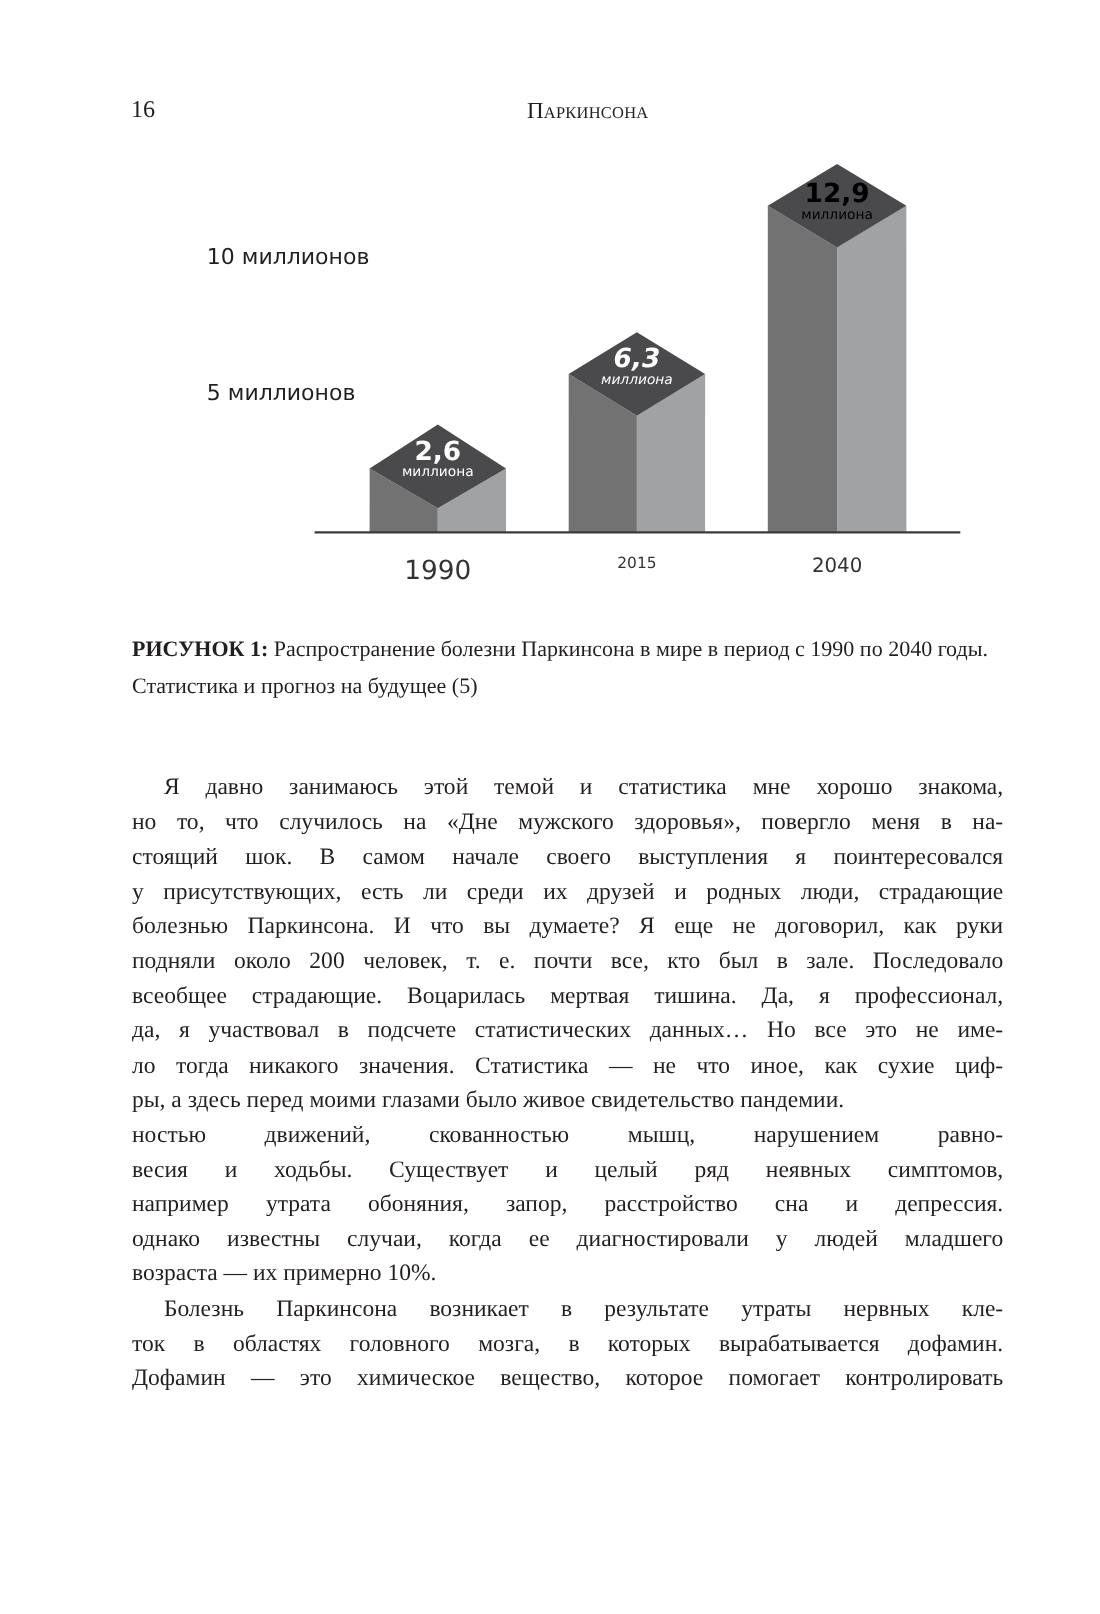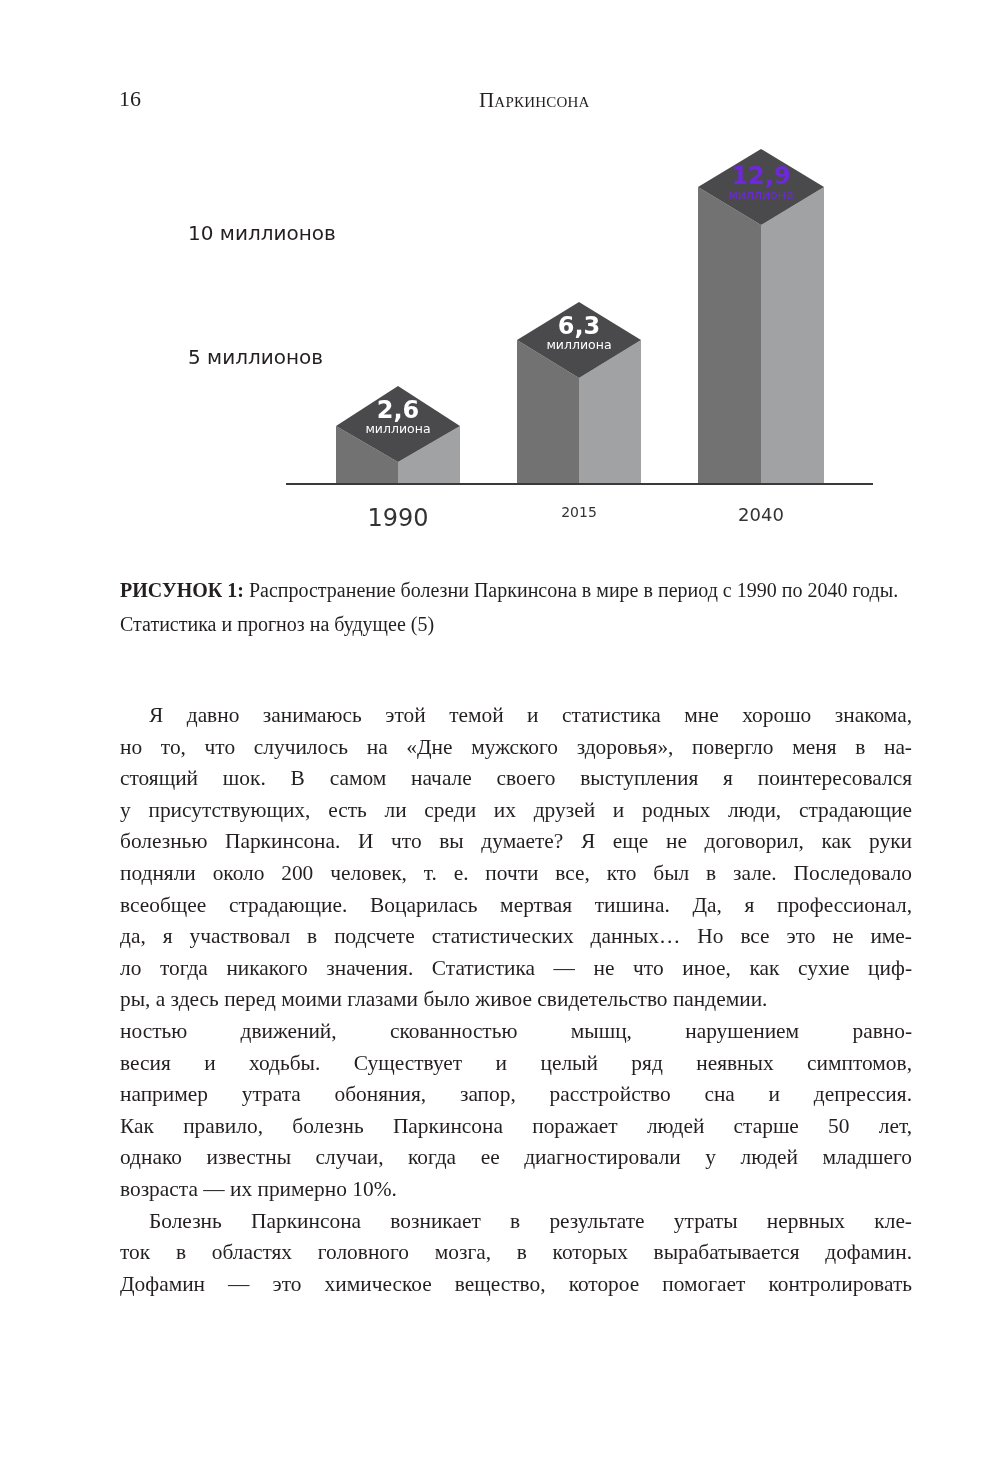--- a/index.html
+++ b/index.html
@@ -47,25 +47,25 @@
       <polygon points="761,149 824,187 761,225 698,187" fill="#4a4a4c"></polygon>
     </g>
 
     <line x1="286" y1="484" x2="873" y2="484" stroke="#3a3a3a" stroke-width="2"></line>
   </svg>
 
   <div class="sans" style="position:absolute;left:348px;top:398px;width:100px;text-align:center;color:#fff;line-height:1;">
     <div style="font-size:24px;font-weight:bold;">2,6</div>
     <div style="font-size:12.5px;margin-top:1px;">миллиона</div>
   </div>
-  <div class="sans" style="position:absolute;left:529px;top:314px;width:100px;text-align:center;color:#fff;line-height:1;">
+  <div class="sans" style="position:absolute;left:529px;top:314px;width:100px;text-align:center;color:#fff;line-height:1;font-style:italic;">
     <div style="font-size:24px;font-weight:bold;">6,3</div>
     <div style="font-size:12.5px;margin-top:1px;">миллиона</div>
   </div>
-  <div class="sans" style="position:absolute;left:711px;top:164px;width:100px;text-align:center;color:#6d28d9;line-height:1;">
+  <div class="sans" style="position:absolute;left:711px;top:164px;width:100px;text-align:center;color:#000000;line-height:1;">
     <div style="font-size:24px;font-weight:bold;">12,9</div>
     <div style="font-size:12.5px;margin-top:1px;">миллиона</div>
   </div>
 
   <div class="sans" style="position:absolute;left:348px;top:504px;width:100px;text-align:center;font-size:24px;color:#333;">1990</div>
   <div class="sans" style="position:absolute;left:529px;top:504px;width:100px;text-align:center;font-size:14px;color:#333;">2015</div>
   <div class="sans" style="position:absolute;left:711px;top:504px;width:100px;text-align:center;font-size:18px;color:#333;">2040</div>
 </div>
 
 <div class="caption serif">
@@ -82,21 +82,20 @@
     <span class="line" style="text-indent:0">подняли около 200 человек, т. е. почти все, кто был в зале. Последовало</span>
     <span class="line" style="text-indent:0">всеобщее страдающие. Воцарилась мертвая тишина. Да, я профессионал,</span>
     <span class="line" style="text-indent:0">да, я участвовал в подсчете статистических данных… Но все это не име-</span>
     <span class="line" style="text-indent:0">ло тогда никакого значения. Статистика — не что иное, как сухие циф-</span>
     <span class="line last" style="text-indent:0">ры, а здесь перед моими глазами было живое свидетельство пандемии.</span>
   </p>
   <p>
     <span class="line" style="text-indent:0">ностью движений, скованностью мышц, нарушением равно-</span>
     <span class="line" style="text-indent:0">весия и ходьбы. Существует и целый ряд неявных симптомов,</span>
     <span class="line" style="text-indent:0">например утрата обоняния, запор, расстройство сна и депрессия.</span>
-    <span class="line" style="text-indent:0">Как правило, болезнь Паркинсона поражает людей старше 50 лет,</span>
     <span class="line" style="text-indent:0">однако известны случаи, когда ее диагностировали у людей младшего</span>
     <span class="line last" style="text-indent:0">возраста — их примерно 10%.</span>
   </p>
   <p>
     <span class="line">Болезнь Паркинсона возникает в результате утраты нервных кле-</span>
     <span class="line" style="text-indent:0">ток в областях головного мозга, в которых вырабатывается дофамин.</span>
     <span class="line" style="text-indent:0">Дофамин — это химическое вещество, которое помогает контролировать</span>
   </p>
 </div>
 

